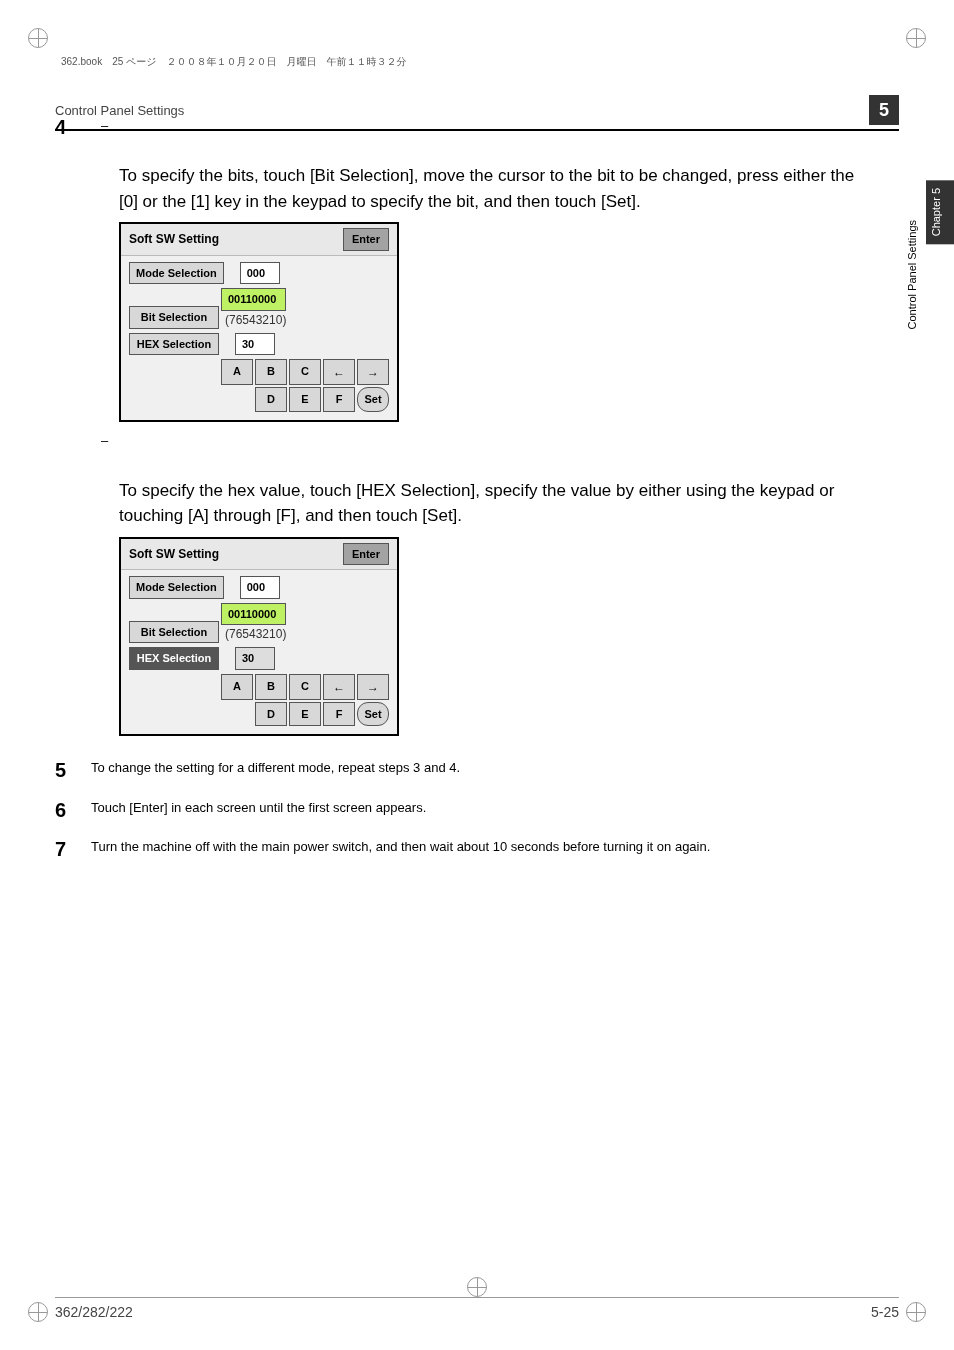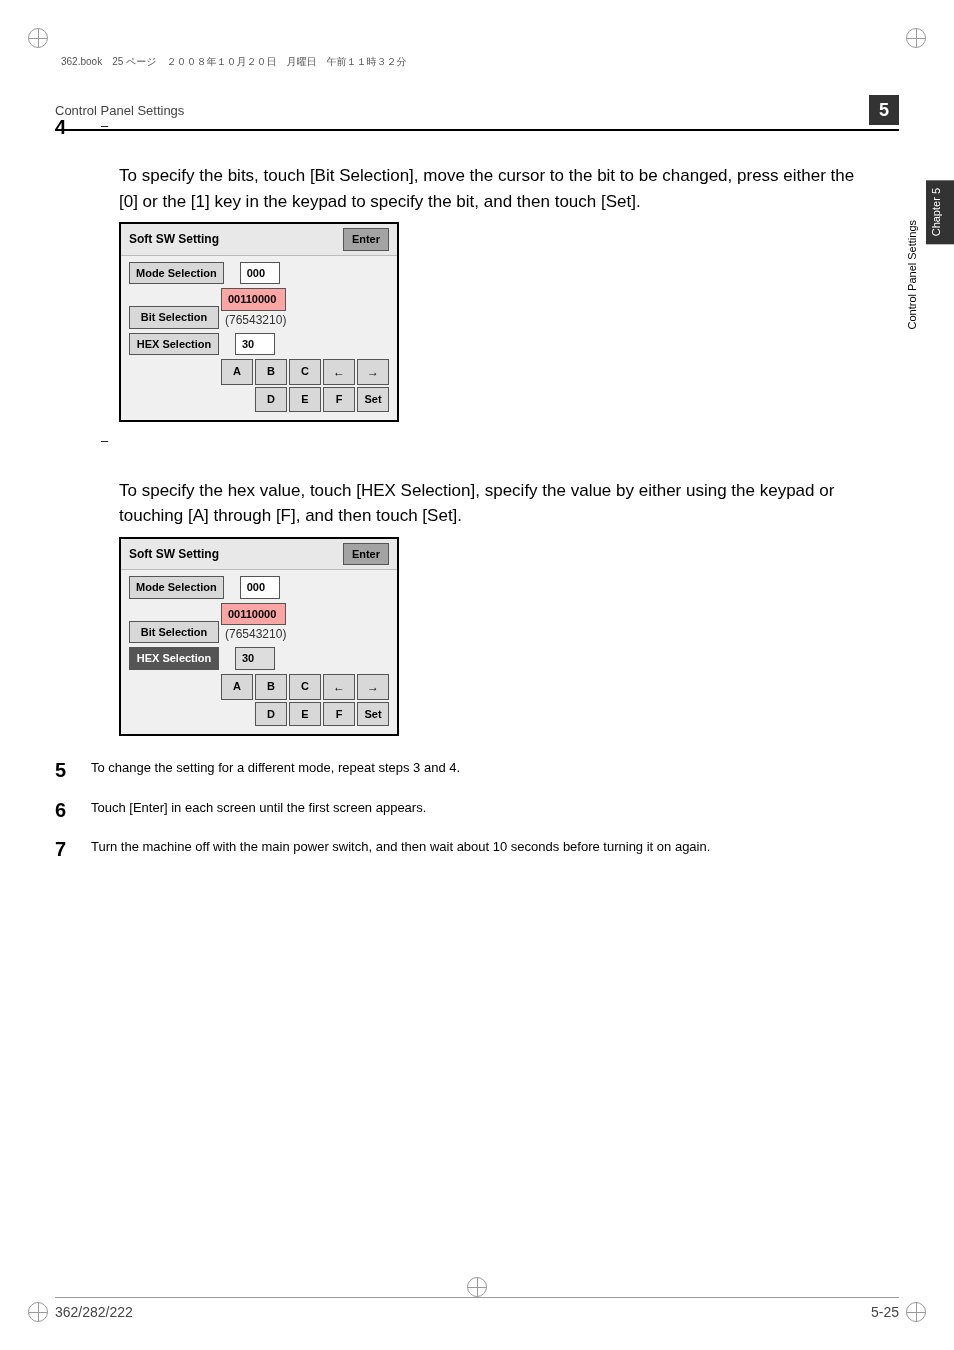--- a/index.html
+++ b/index.html
@@ -211,21 +211,21 @@
       font-size: 11px;
       font-weight: bold;
       margin-left: 16px;
       min-width: 40px;
     }
     .sw-value-block {
       margin-left: 2px;
     }
     .sw-value-main {
       border: 1px solid #555;
-      background: #fca5a5;
+      background: #bef264;
       padding: 2px 6px;
       font-size: 11px;
       font-weight: bold;
     }
     .sw-value-sub {
       font-size: 12px;
       padding-left: 4px;
       color: #333;
     }
     .sw-keypad {
@@ -243,20 +243,21 @@
       border: 1px solid #555;
       background: #d8d8d8;
       padding: 3px 0;
       font-size: 11px;
       font-weight: bold;
       width: 32px;
       text-align: center;
     }
     .key-btn.set {
       background: #d8d8d8;
+      border-radius: 11px;
     }
     .key-arrow {
       font-size: 12px;
     }
 
     
     .footer {
       position: absolute;
       bottom: 30px;
       left: 55px;

